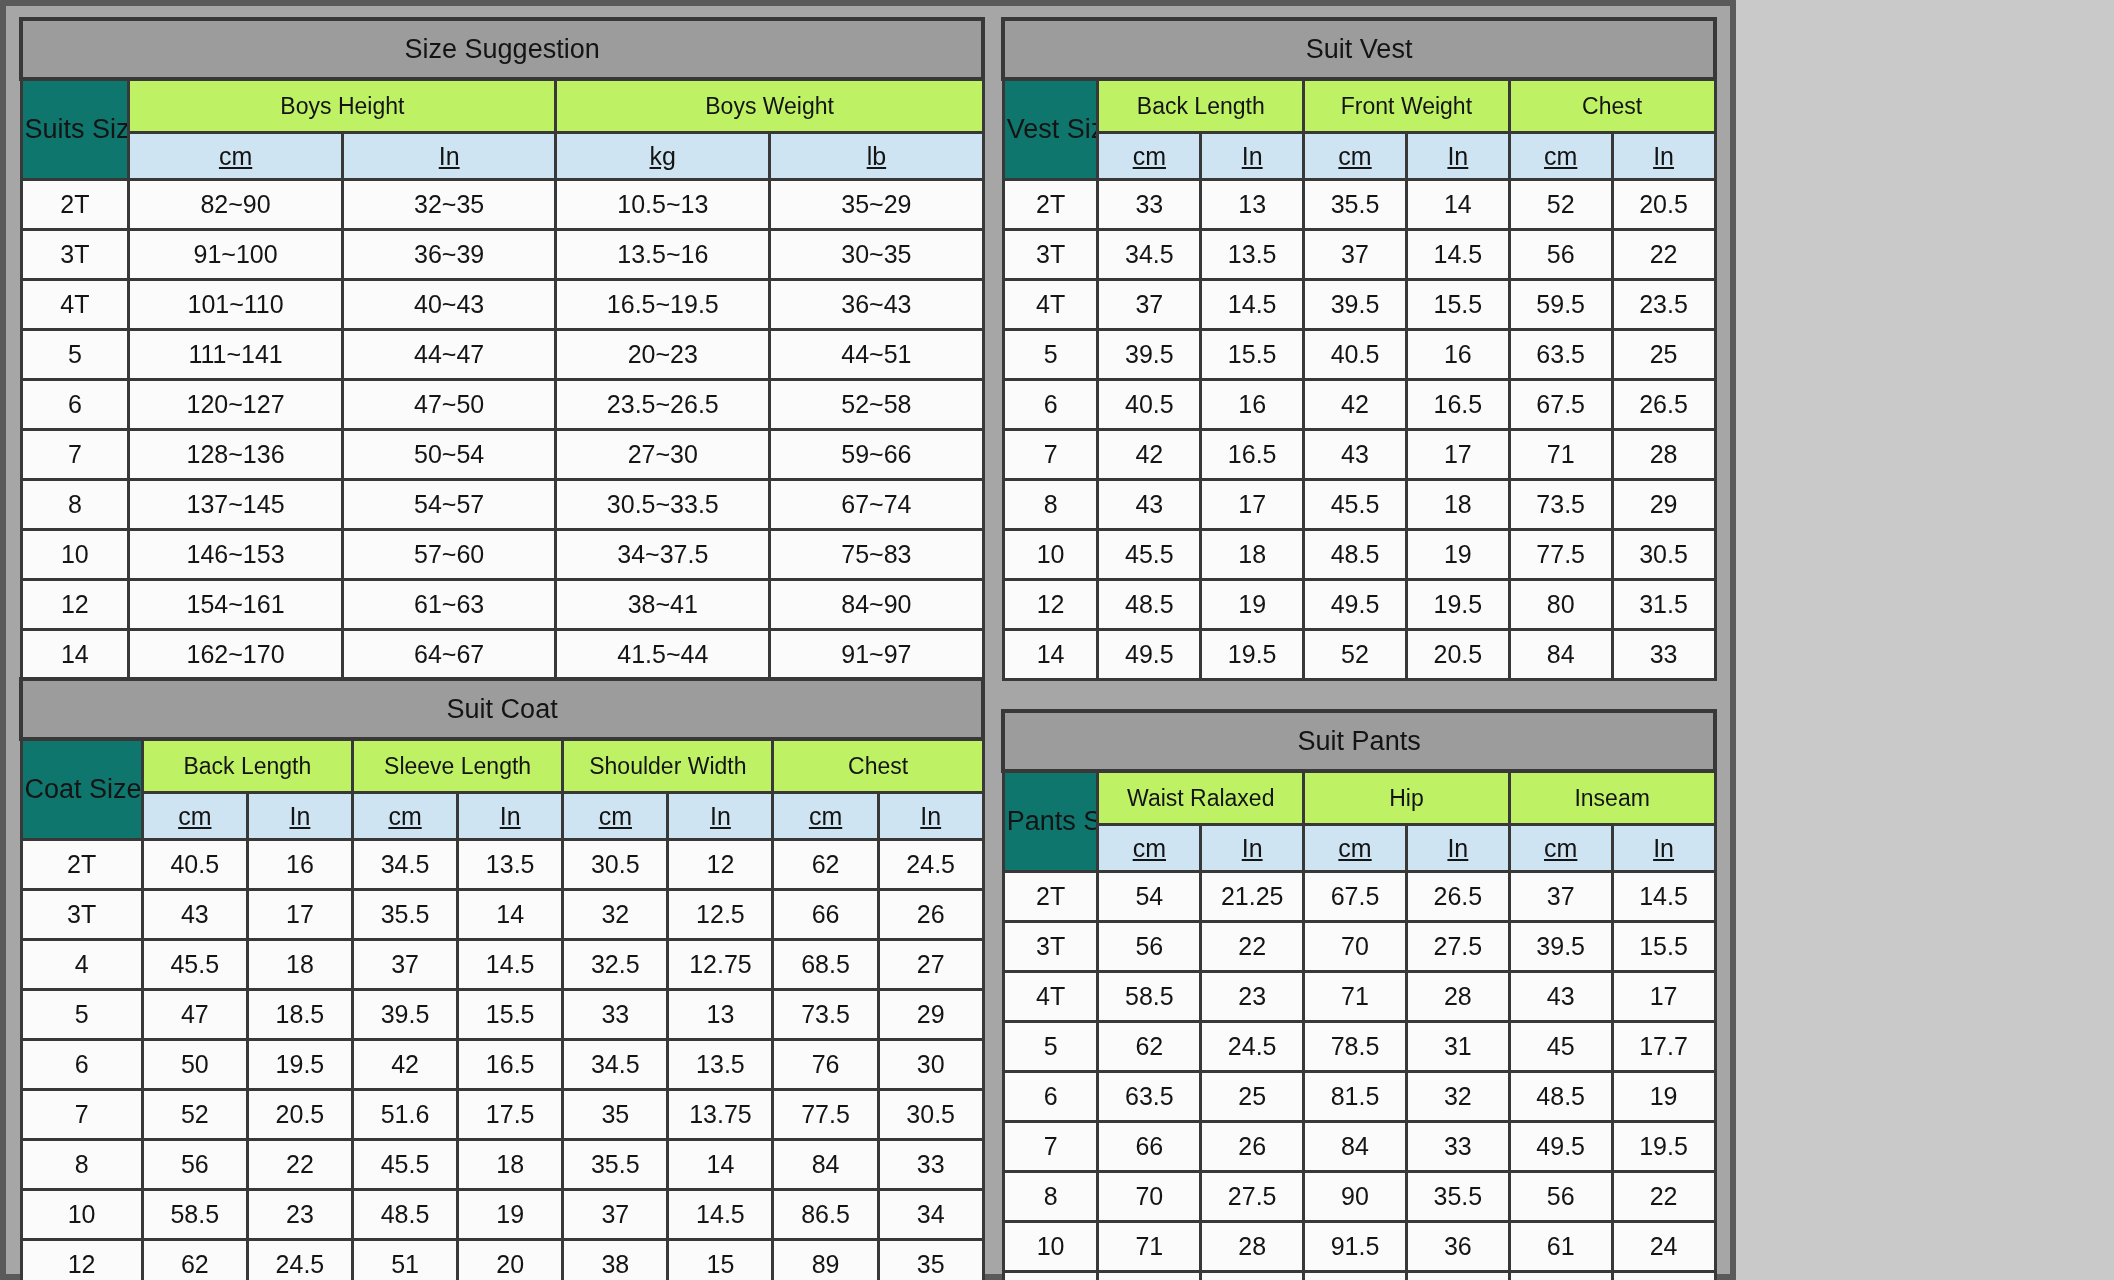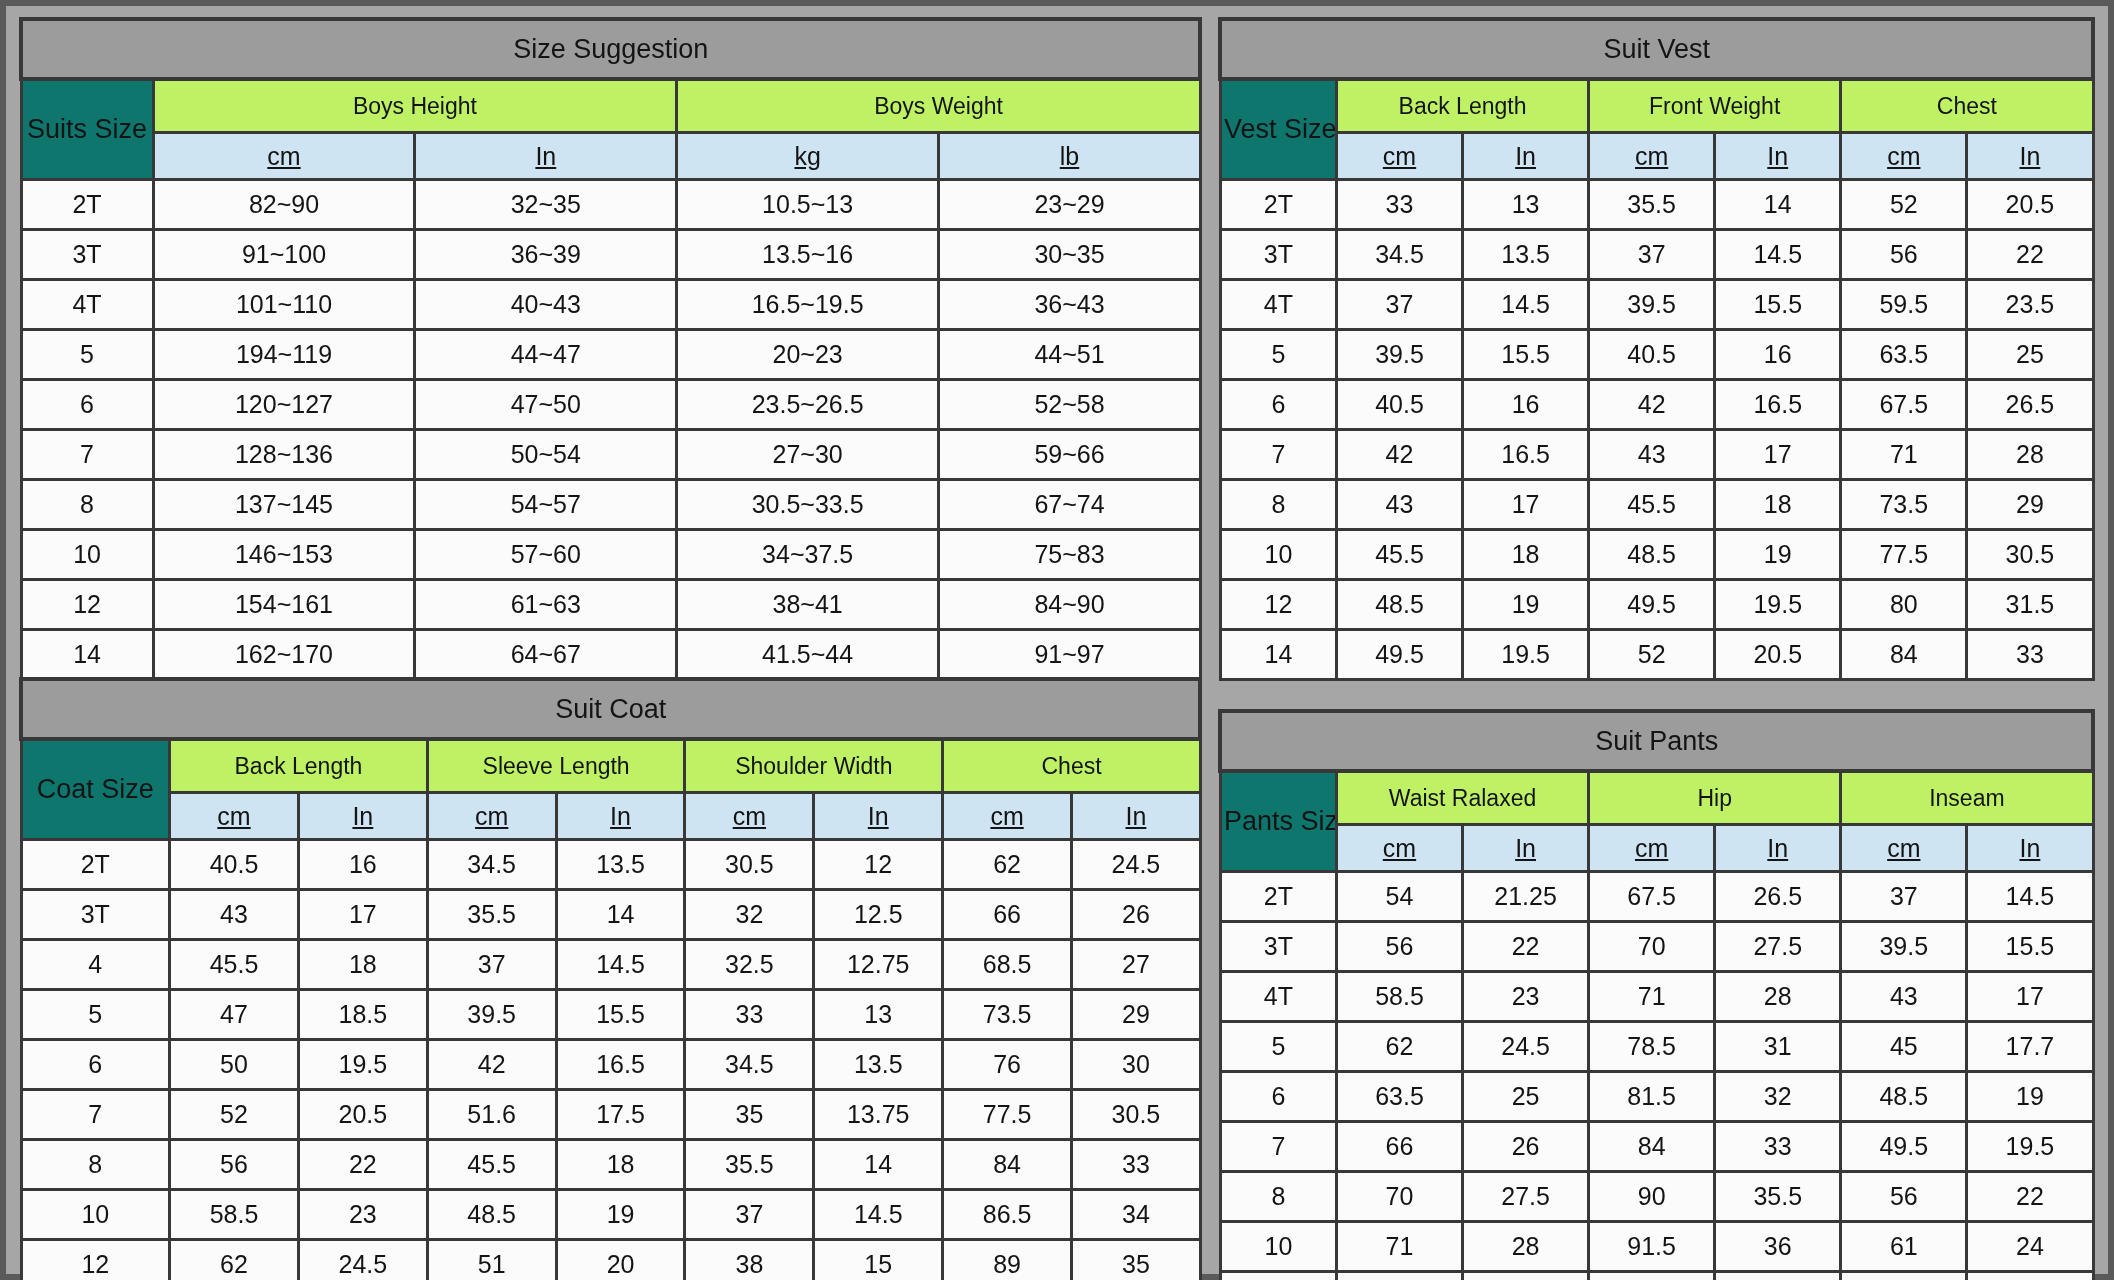--- a/index.html
+++ b/index.html
@@ -1,21 +1,21 @@
 <!DOCTYPE html>
 <html><head>
 <meta charset="utf-8">
 <style>
   html, body {
     margin: 0;
     padding: 0;
     background: #c9c9c9;
   }
   .page {
-    width: 2114px;
+    width: 1736px;
     height: 1280px;
     box-sizing: border-box;
     background: #a6a6a6;
     border: 6px solid #5a5a5a;
     padding: 11px 13px;
     display: flex;
     gap: 16px;
     font-family: "Liberation Sans", sans-serif;
     color: #141414;
   }
@@ -102,39 +102,39 @@
             <th class="unit-cell">kg</th>
             <th class="unit-cell">lb</th>
           </tr>
         </thead>
         <tbody>
           <tr>
             <td>2T</td>
             <td>82~90</td>
             <td>32~35</td>
             <td>10.5~13</td>
-            <td>23~29</td>
+            <td>35~29</td>
           </tr>
           <tr>
             <td>3T</td>
             <td>91~100</td>
             <td>36~39</td>
             <td>13.5~16</td>
             <td>30~35</td>
           </tr>
           <tr>
             <td>4T</td>
             <td>101~110</td>
             <td>40~43</td>
             <td>16.5~19.5</td>
             <td>36~43</td>
           </tr>
           <tr>
             <td>5</td>
-            <td>194~119</td>
+            <td>111~141</td>
             <td>44~47</td>
             <td>20~23</td>
             <td>44~51</td>
           </tr>
           <tr>
             <td>6</td>
             <td>120~127</td>
             <td>47~50</td>
             <td>23.5~26.5</td>
             <td>52~58</td>

